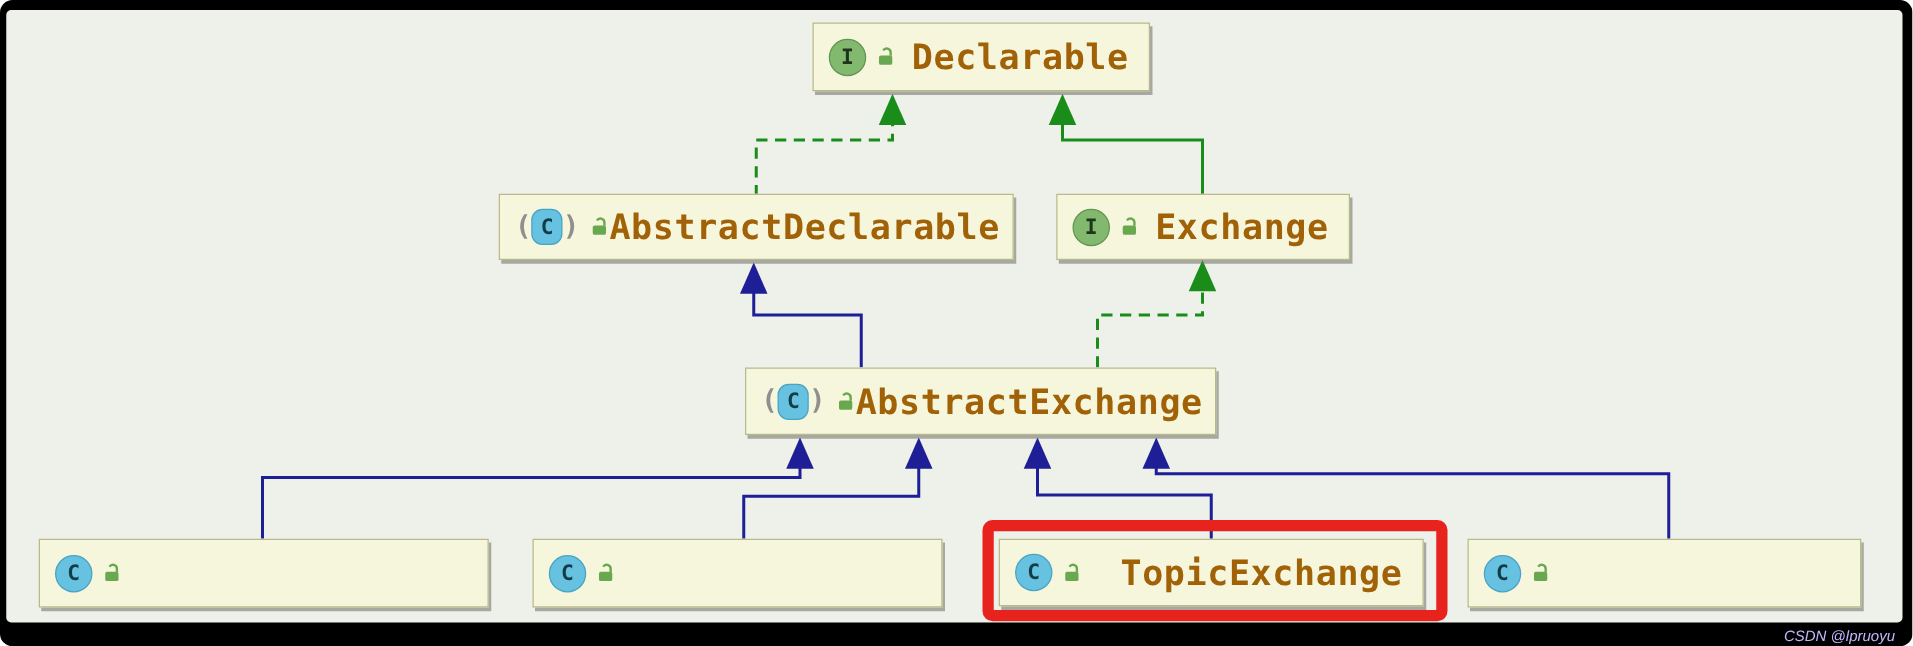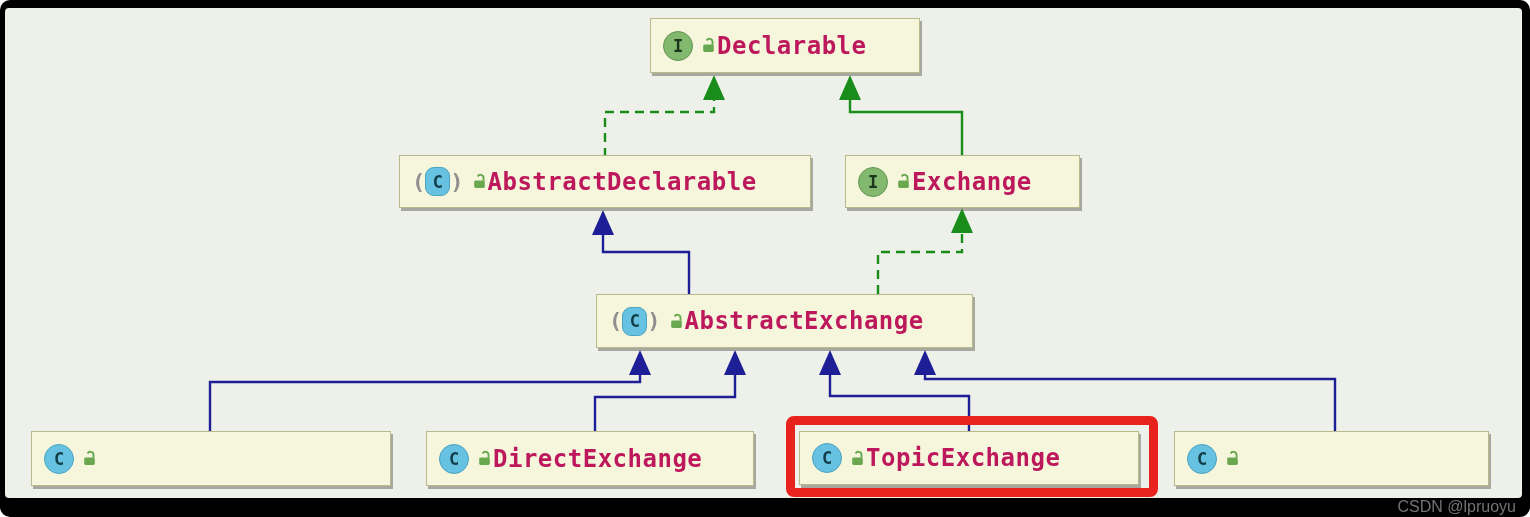--- a/index.html
+++ b/index.html
@@ -9,34 +9,34 @@
   .edges{position:absolute;left:0;top:0;width:1530px;height:517px;pointer-events:none;}
   .e{fill:none;stroke-width:2.4px;}
   .navy{stroke:#1e1e96;}
   .green{stroke:#1a8c1a;}
   .dash{stroke-dasharray:9 6;}
   .ah-navy{fill:#1e1e96;stroke:none;}
   .ah-green{fill:#1a8c1a;stroke:none;}
   .node{position:absolute;display:flex;align-items:center;background:#f6f6dd;
         border:1px solid #b9b98c;box-shadow:2px 3px 0 rgba(110,110,100,.55);
         padding:0 10px 0 12px;box-sizing:border-box;}
-  .label{flex:1;text-align:left;font-weight:bold;font-size:24px;color:#be185d;
+  .label{flex:1;text-align:right;font-weight:bold;font-size:28px;color:#a16207;
          letter-spacing:.5px;white-space:nowrap;padding-right:6px;}
   .icon{display:inline-flex;align-items:center;justify-content:center;
         width:28px;height:28px;border-radius:50%;font-weight:bold;font-size:17px;flex:none;}
   .iface{background:#82b96e;border:1px solid #639552;color:#1d341d;}
   .cls{background:#66c2e0;border:1px solid #4aa3c2;color:#123c46;}
   .rsq{width:23px;height:27px;border-radius:9px;}
   .icon-wrap{display:inline-flex;align-items:center;flex:none;}
   .paren{color:#8f8f8f;font-weight:bold;font-size:22px;line-height:1;}
   .lock{display:inline-flex;margin-left:7px;flex:none;}
   .highlight-ring{position:absolute;left:786px;top:416px;width:372px;height:81px;
         border:9px solid #e8231d;border-radius:8px;box-sizing:border-box;background:transparent;}
   .watermark{position:absolute;right:14px;bottom:1px;font-family:"Liberation Sans",sans-serif;
-        font-size:16px;color:#737373;}
+        font-size:12px;color:#c4b5fd;font-style:italic;}
 </style>
 </head>
 <body>
 
 <div class="stage">
   <div class="canvas"></div>
 
   <svg class="edges" viewBox="0 0 1530 517">
 
     <path class="e green dash" d="M605,157 L605,112 L714,112 L714,99"></path>
@@ -127,21 +127,20 @@
   </div>
 
   <div class="node" style="left:426px;top:431px;width:328px;height:55px;">
     <span class="icon cls">C</span>
     <span class="lock">
       <svg width="17" height="17" viewBox="0 0 16 16">
           <path d="M11.8 7.2 V4.6 a3 3 0 0 0 -5.6 -1.4" fill="none" stroke="#6aa84f" stroke-width="1.8"></path>
           <rect x="3" y="7" width="10" height="7" rx="1.4" fill="#6aa84f"></rect>
         </svg>
     </span>
-    <span class="label">DirectExchange</span>
   </div>
 
   <div class="node" style="left:799px;top:431px;width:340px;height:54px;">
     <span class="icon cls">C</span>
     <span class="lock">
       <svg width="17" height="17" viewBox="0 0 16 16">
           <path d="M11.8 7.2 V4.6 a3 3 0 0 0 -5.6 -1.4" fill="none" stroke="#6aa84f" stroke-width="1.8"></path>
           <rect x="3" y="7" width="10" height="7" rx="1.4" fill="#6aa84f"></rect>
         </svg>
     </span>

